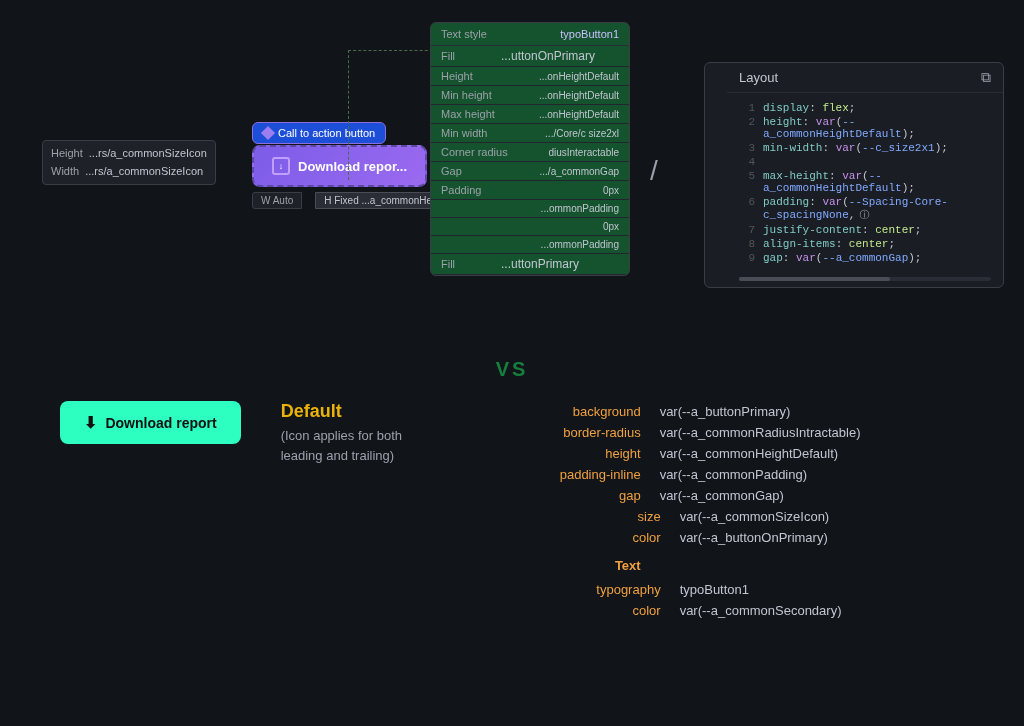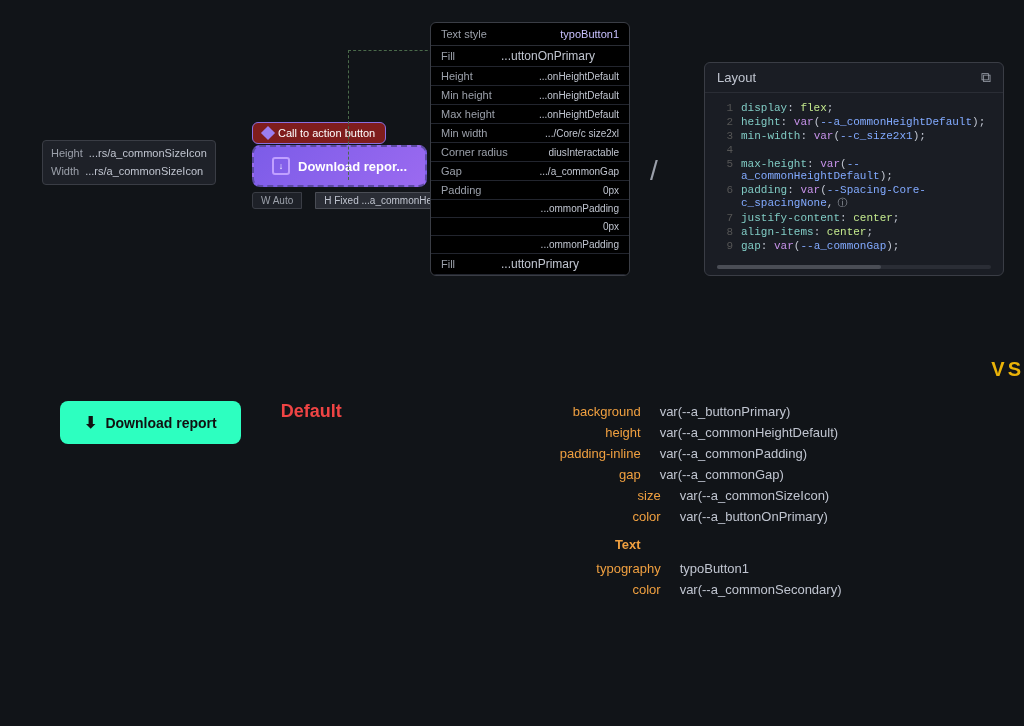--- a/index.html
+++ b/index.html
@@ -35,21 +35,21 @@
     }
     .hw-labels .row { display: flex; gap: 6px; }
     .hw-labels .lbl { color: #9ba0aa; }
     .hw-labels .val { color: #c0c5d0; }
 
     
     .cta-chip {
       position: absolute;
       left: 252px;
       top: 122px;
-      background: #7f1d1d;
+      background: #1d4ed8;
       border-radius: 6px;
       padding: 4px 10px;
       font-size: 11px;
       color: #fff;
       display: flex;
       align-items: center;
       gap: 5px;
       border: 1px solid #8a6ee0;
     }
     .cta-chip .diamond {
@@ -117,21 +117,21 @@
       border-left: 1px dashed #4a6a4a;
       border-top: 1px dashed #4a6a4a;
     }
 
     
     .props-panel {
       position: absolute;
       left: 430px;
       top: 22px;
       width: 200px;
-      background: #000000;
+      background: #14532d;
       border: 1px solid #3a3d45;
       border-radius: 6px;
       font-size: 11px;
       overflow: hidden;
     }
     .props-panel .prop-header {
       padding: 5px 10px;
       display: flex;
       justify-content: space-between;
       border-bottom: 1px solid #2a2d35;
@@ -151,25 +151,25 @@
       display: flex;
       align-items: center;
       padding: 3px 10px;
       border-bottom: 1px solid #22252e;
     }
     .props-panel .fill-row .pk { color: #9ba0aa; flex: 0 0 60px; }
     .props-panel .fill-row .pv { color: #c0c5d0; font-size: 12px; }
 
     
     .vs-divider {
-      text-align: right;
+      text-align: center;
       padding: 18px 0 10px;
       font-size: 20px;
       font-weight: 700;
-      color: #eab308;
+      color: #15803d;
       letter-spacing: 3px;
     }
 
     
     .bottom-section {
       display: flex;
       padding: 10px 60px 20px 60px;
       gap: 40px;
       align-items: flex-start;
     }
@@ -194,21 +194,21 @@
       font-size: 16px;
     }
 
     
     .default-info {
       min-width: 200px;
     }
     .default-info .title {
       font-size: 18px;
       font-weight: 700;
-      color: #ef4444;
+      color: #eab308;
       margin-bottom: 4px;
     }
     .default-info .caption {
       font-size: 13px;
       color: #9ba0aa;
       line-height: 1.5;
     }
 
     
     .props-table {
@@ -246,20 +246,21 @@
     .layout-panel {
       position: absolute;
       right: 20px;
       top: 62px;
       width: 300px;
       background: #1a1d24;
       border: 1px solid #3a3d45;
       border-radius: 6px;
       font-size: 12px;
       overflow: hidden;
+      padding-left: 22px;
     }
     .layout-panel .lp-header {
       display: flex;
       justify-content: space-between;
       align-items: center;
       padding: 6px 12px;
       border-bottom: 1px solid #2a2d35;
       color: #c0c5d0;
       font-size: 13px;
     }
@@ -467,28 +468,35 @@
 
 <div class="bottom-section">
 
   <button class="download-btn-real">
     <span class="dl-icon">⬇</span>
     <span>Download report</span>
   </button>
 
   <div class="default-info">
     <div class="title">Default</div>
+    <div class="caption">
+      (Icon applies for both<br>leading and trailing)
+    </div>
   </div>
 
   <div class="props-table">
     <div class="pt-row">
       <span class="pt-key">background</span>
       <span class="pt-val">var(--a_buttonPrimary)</span>
     </div>
     <div class="pt-row">
+      <span class="pt-key">border-radius</span>
+      <span class="pt-val">var(--a_commonRadiusIntractable)</span>
+    </div>
+    <div class="pt-row">
       <span class="pt-key">height</span>
       <span class="pt-val">var(--a_commonHeightDefault)</span>
     </div>
     <div class="pt-row">
       <span class="pt-key">padding-inline</span>
       <span class="pt-val">var(--a_commonPadding)</span>
     </div>
     <div class="pt-row">
       <span class="pt-key">gap</span>
       <span class="pt-val">var(--a_commonGap)</span>

